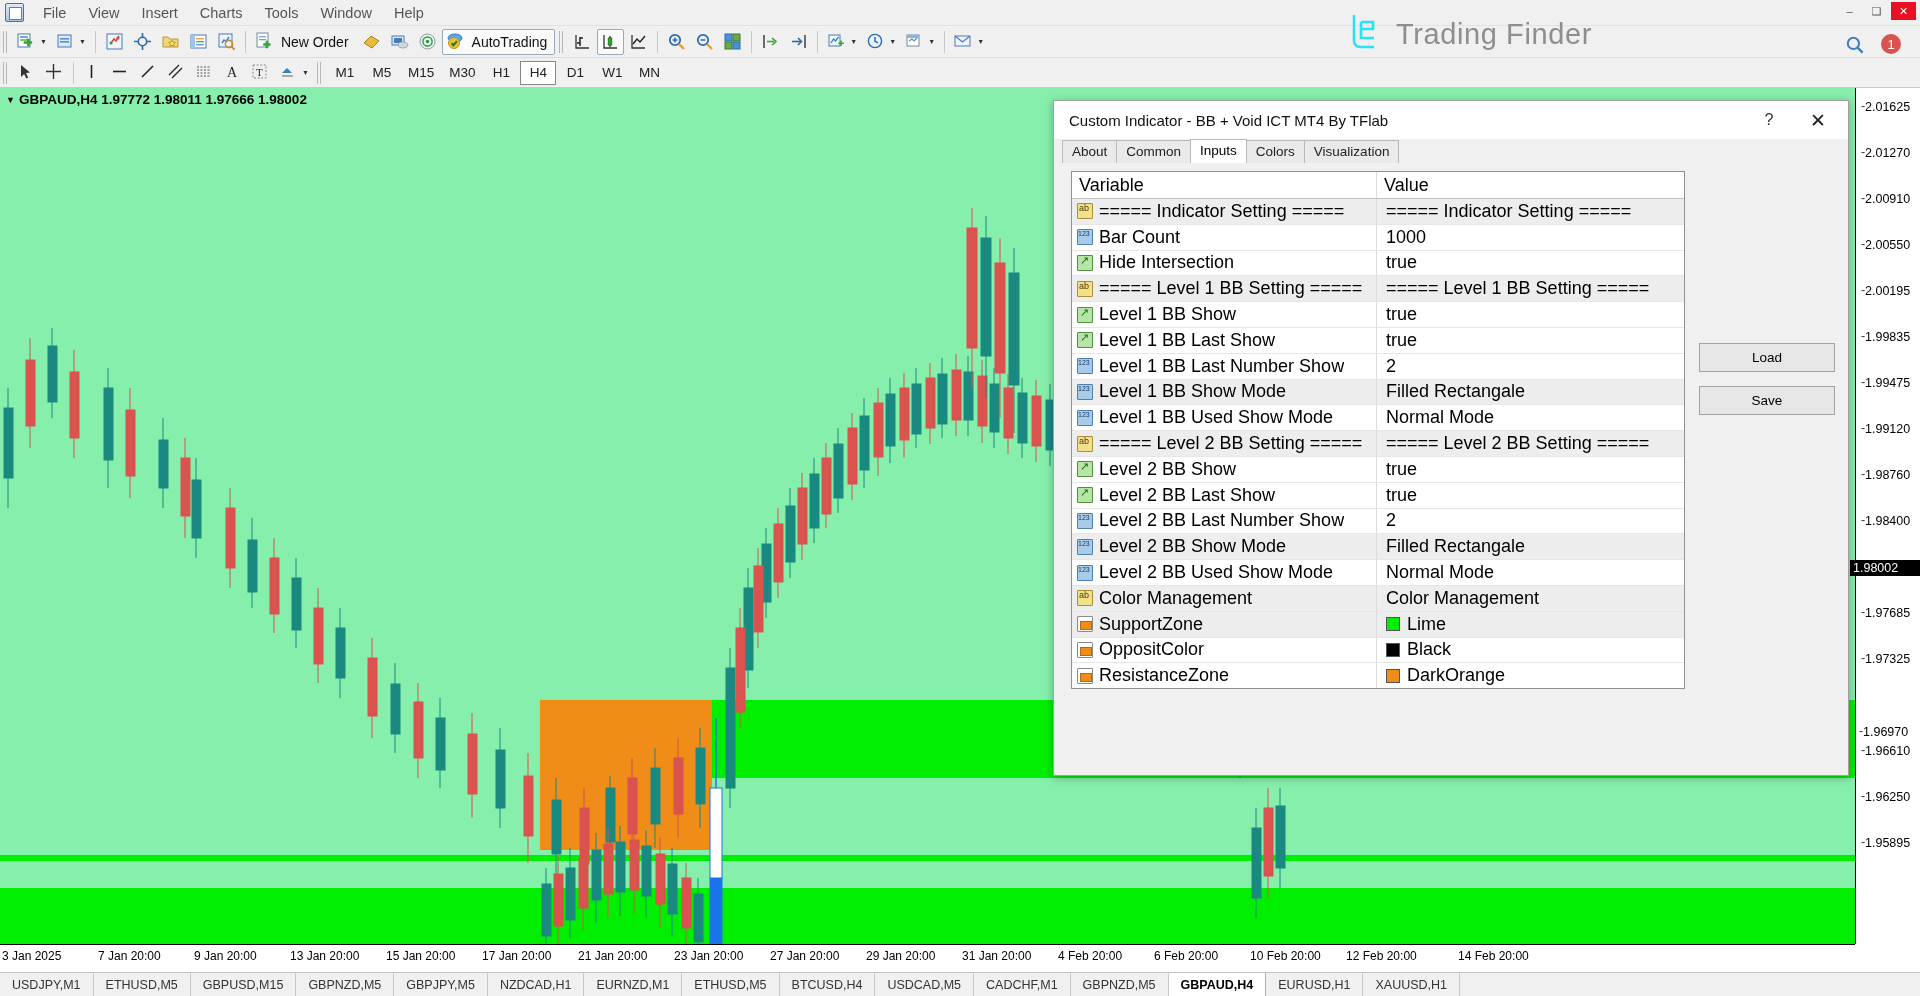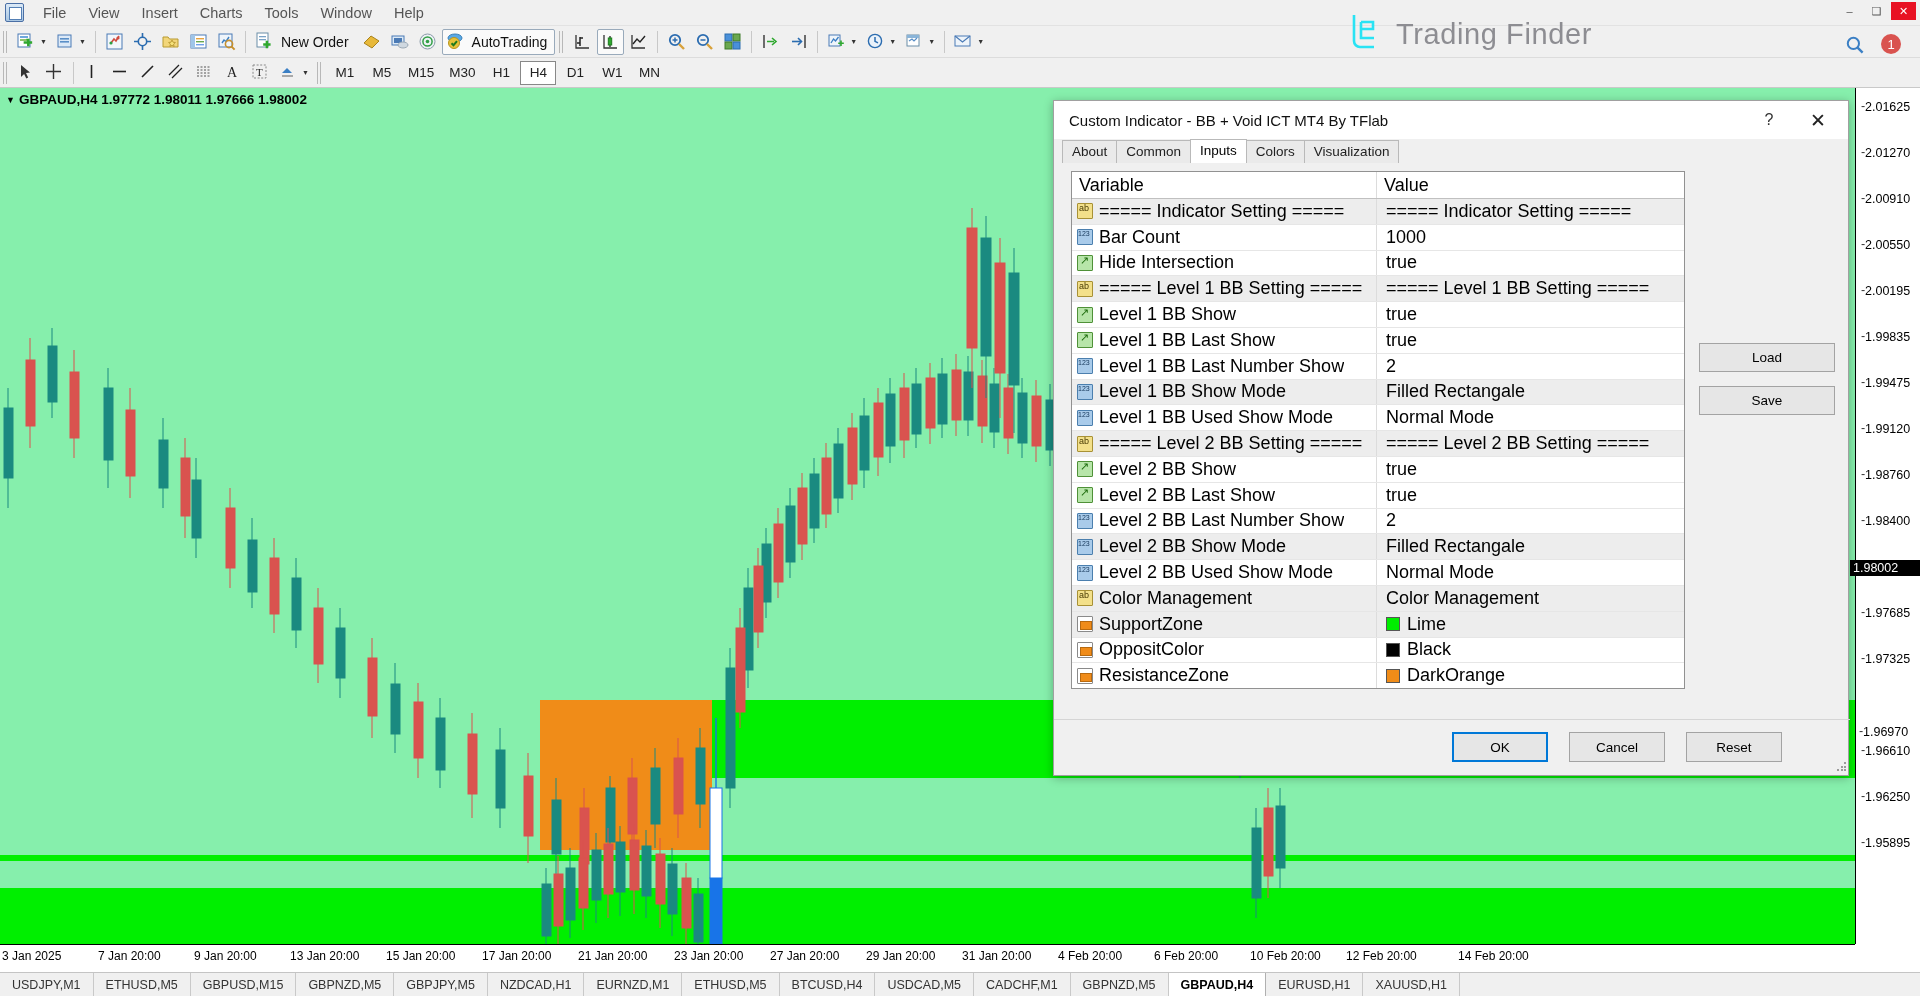--- a/index.html
+++ b/index.html
@@ -1025,26 +1025,20 @@
         </div>
 
       </div>
 
       <div class="sidebtns">
         <div class="sbtn">Load</div>
         <div class="sbtn">Save</div>
       </div>
     </div>
 
-    <div class="dlg-foot">
-      <div class="fbtn primary" style="left:398px;">OK</div>
-      <div class="fbtn" style="left:515px;">Cancel</div>
-      <div class="fbtn" style="left:632px;">Reset</div>
-      <div class="resize-grip"></div>
-    </div>
   </div>
 
   <div class="symtabs">
     <div class="symtab">USDJPY,M1</div>
     <div class="symtab">ETHUSD,M5</div>
     <div class="symtab">GBPUSD,M15</div>
     <div class="symtab">GBPNZD,M5</div>
     <div class="symtab">GBPJPY,M5</div>
     <div class="symtab">NZDCAD,H1</div>
     <div class="symtab">EURNZD,M1</div>

